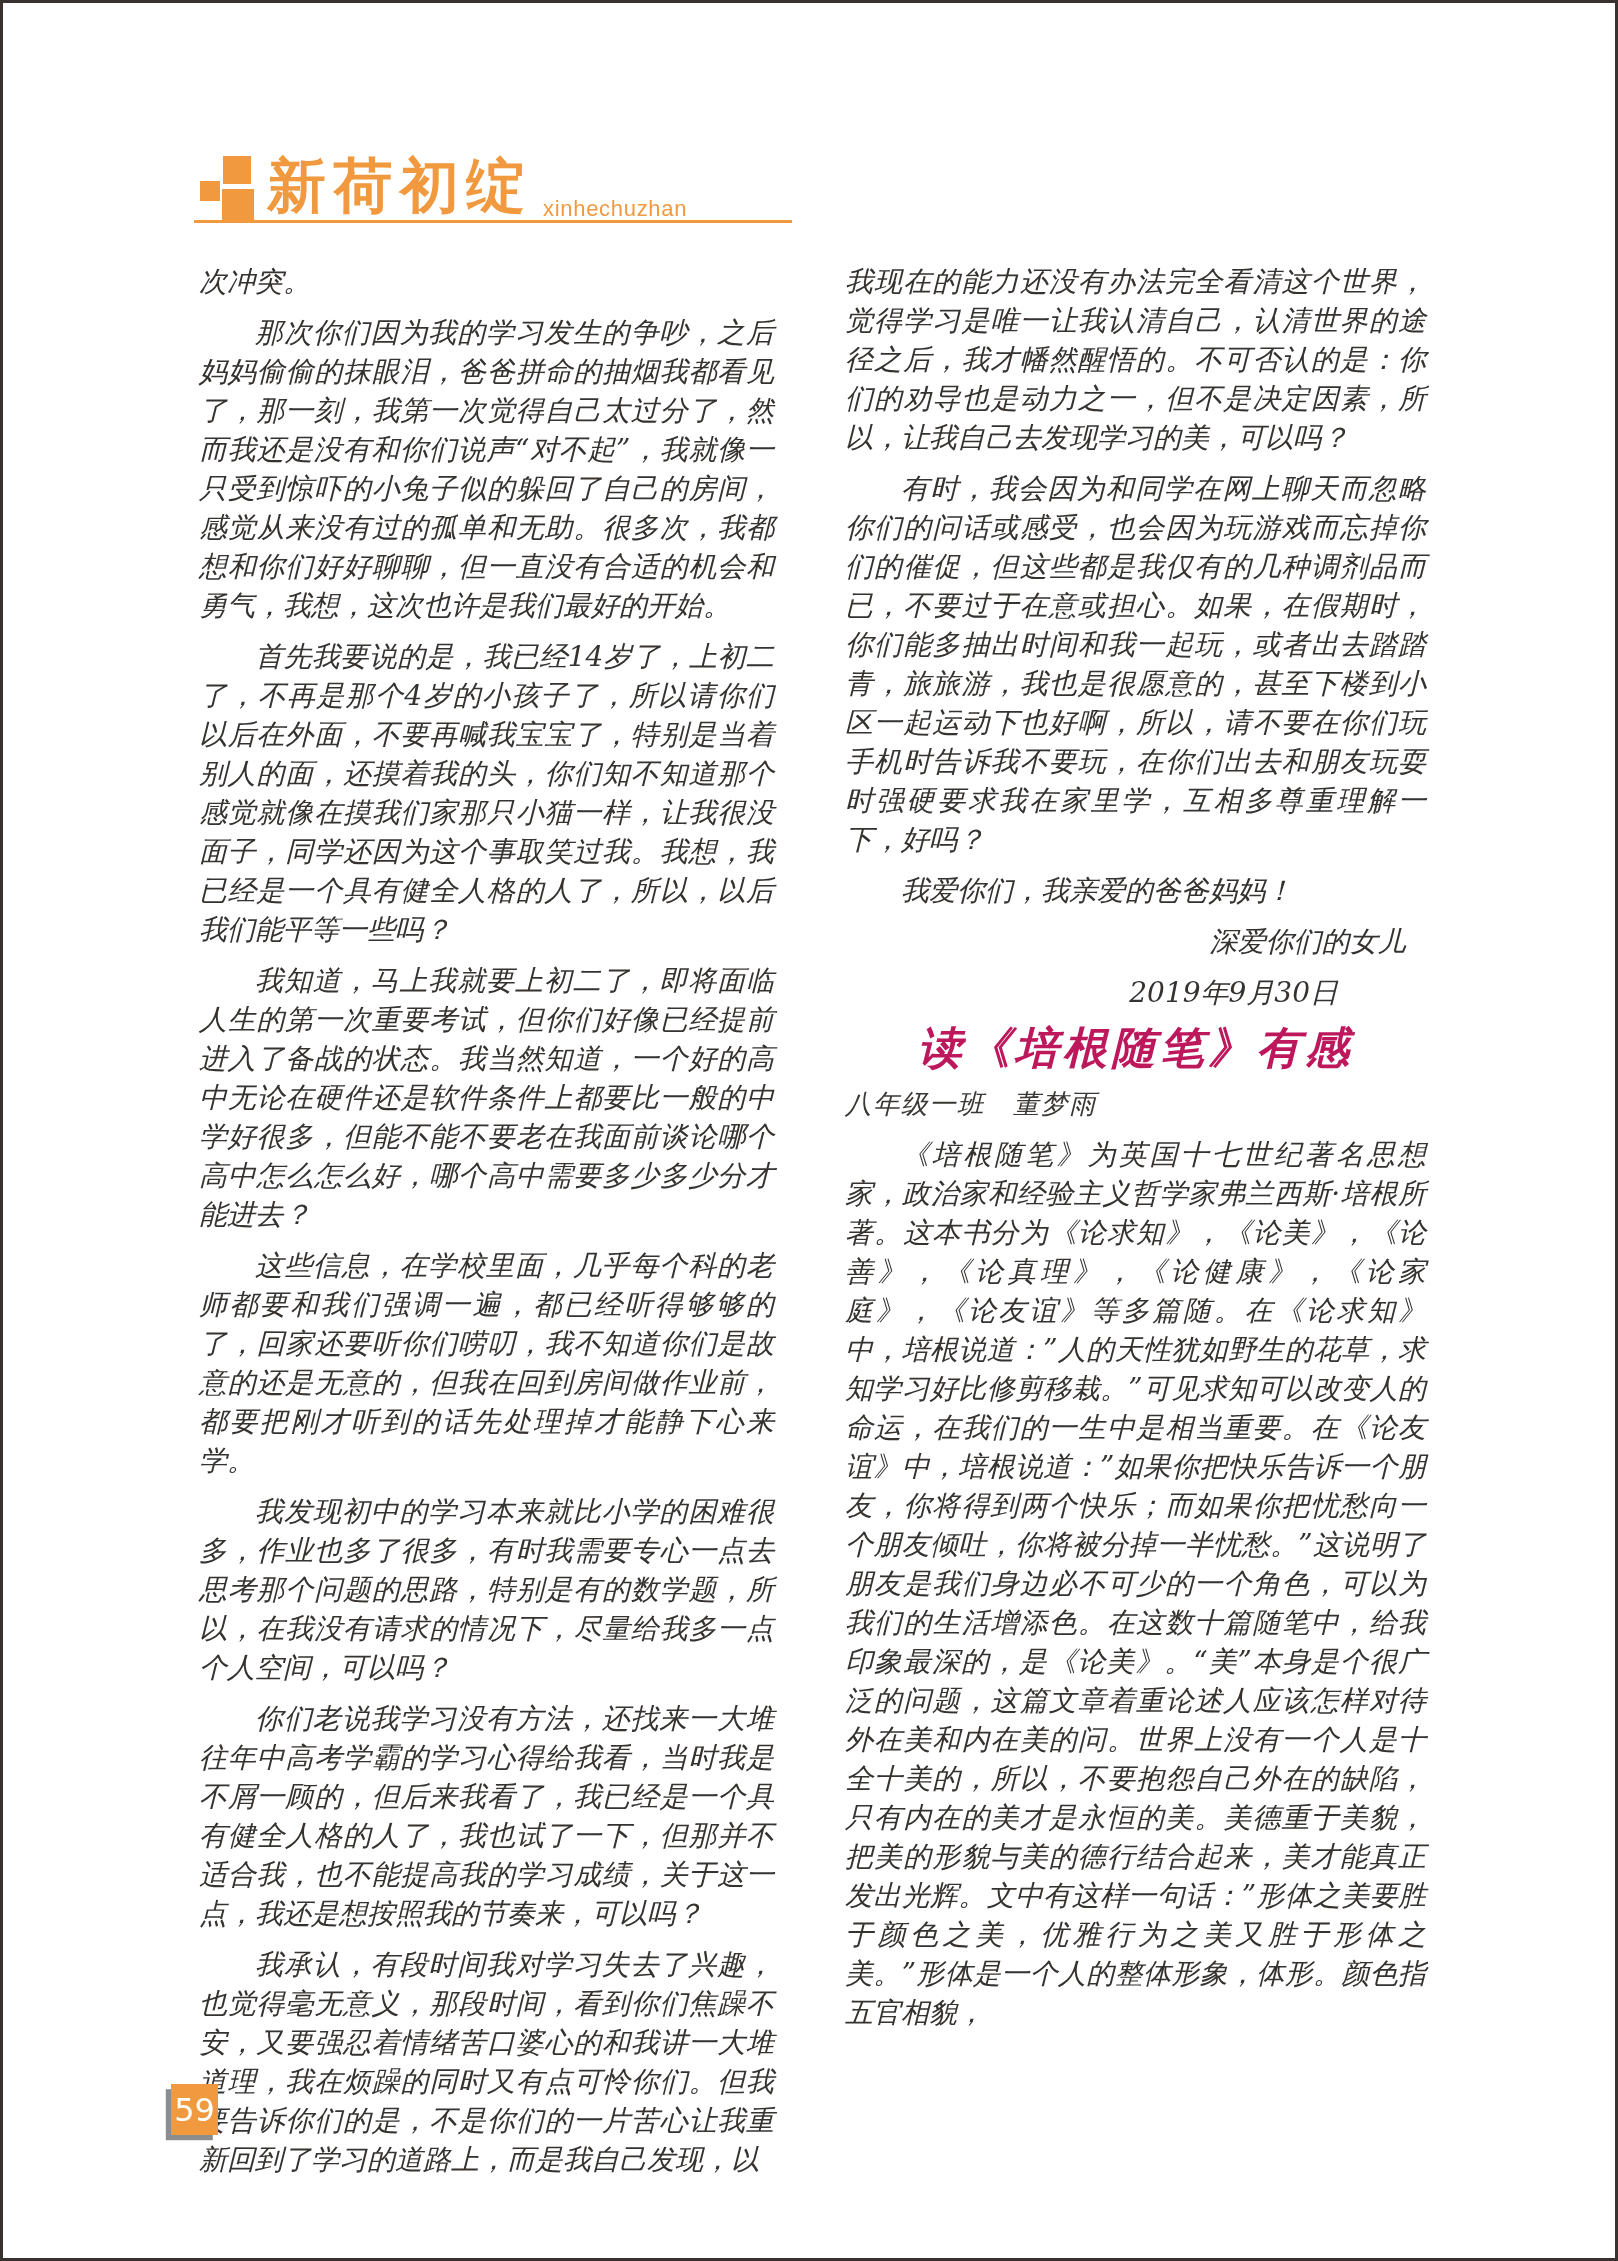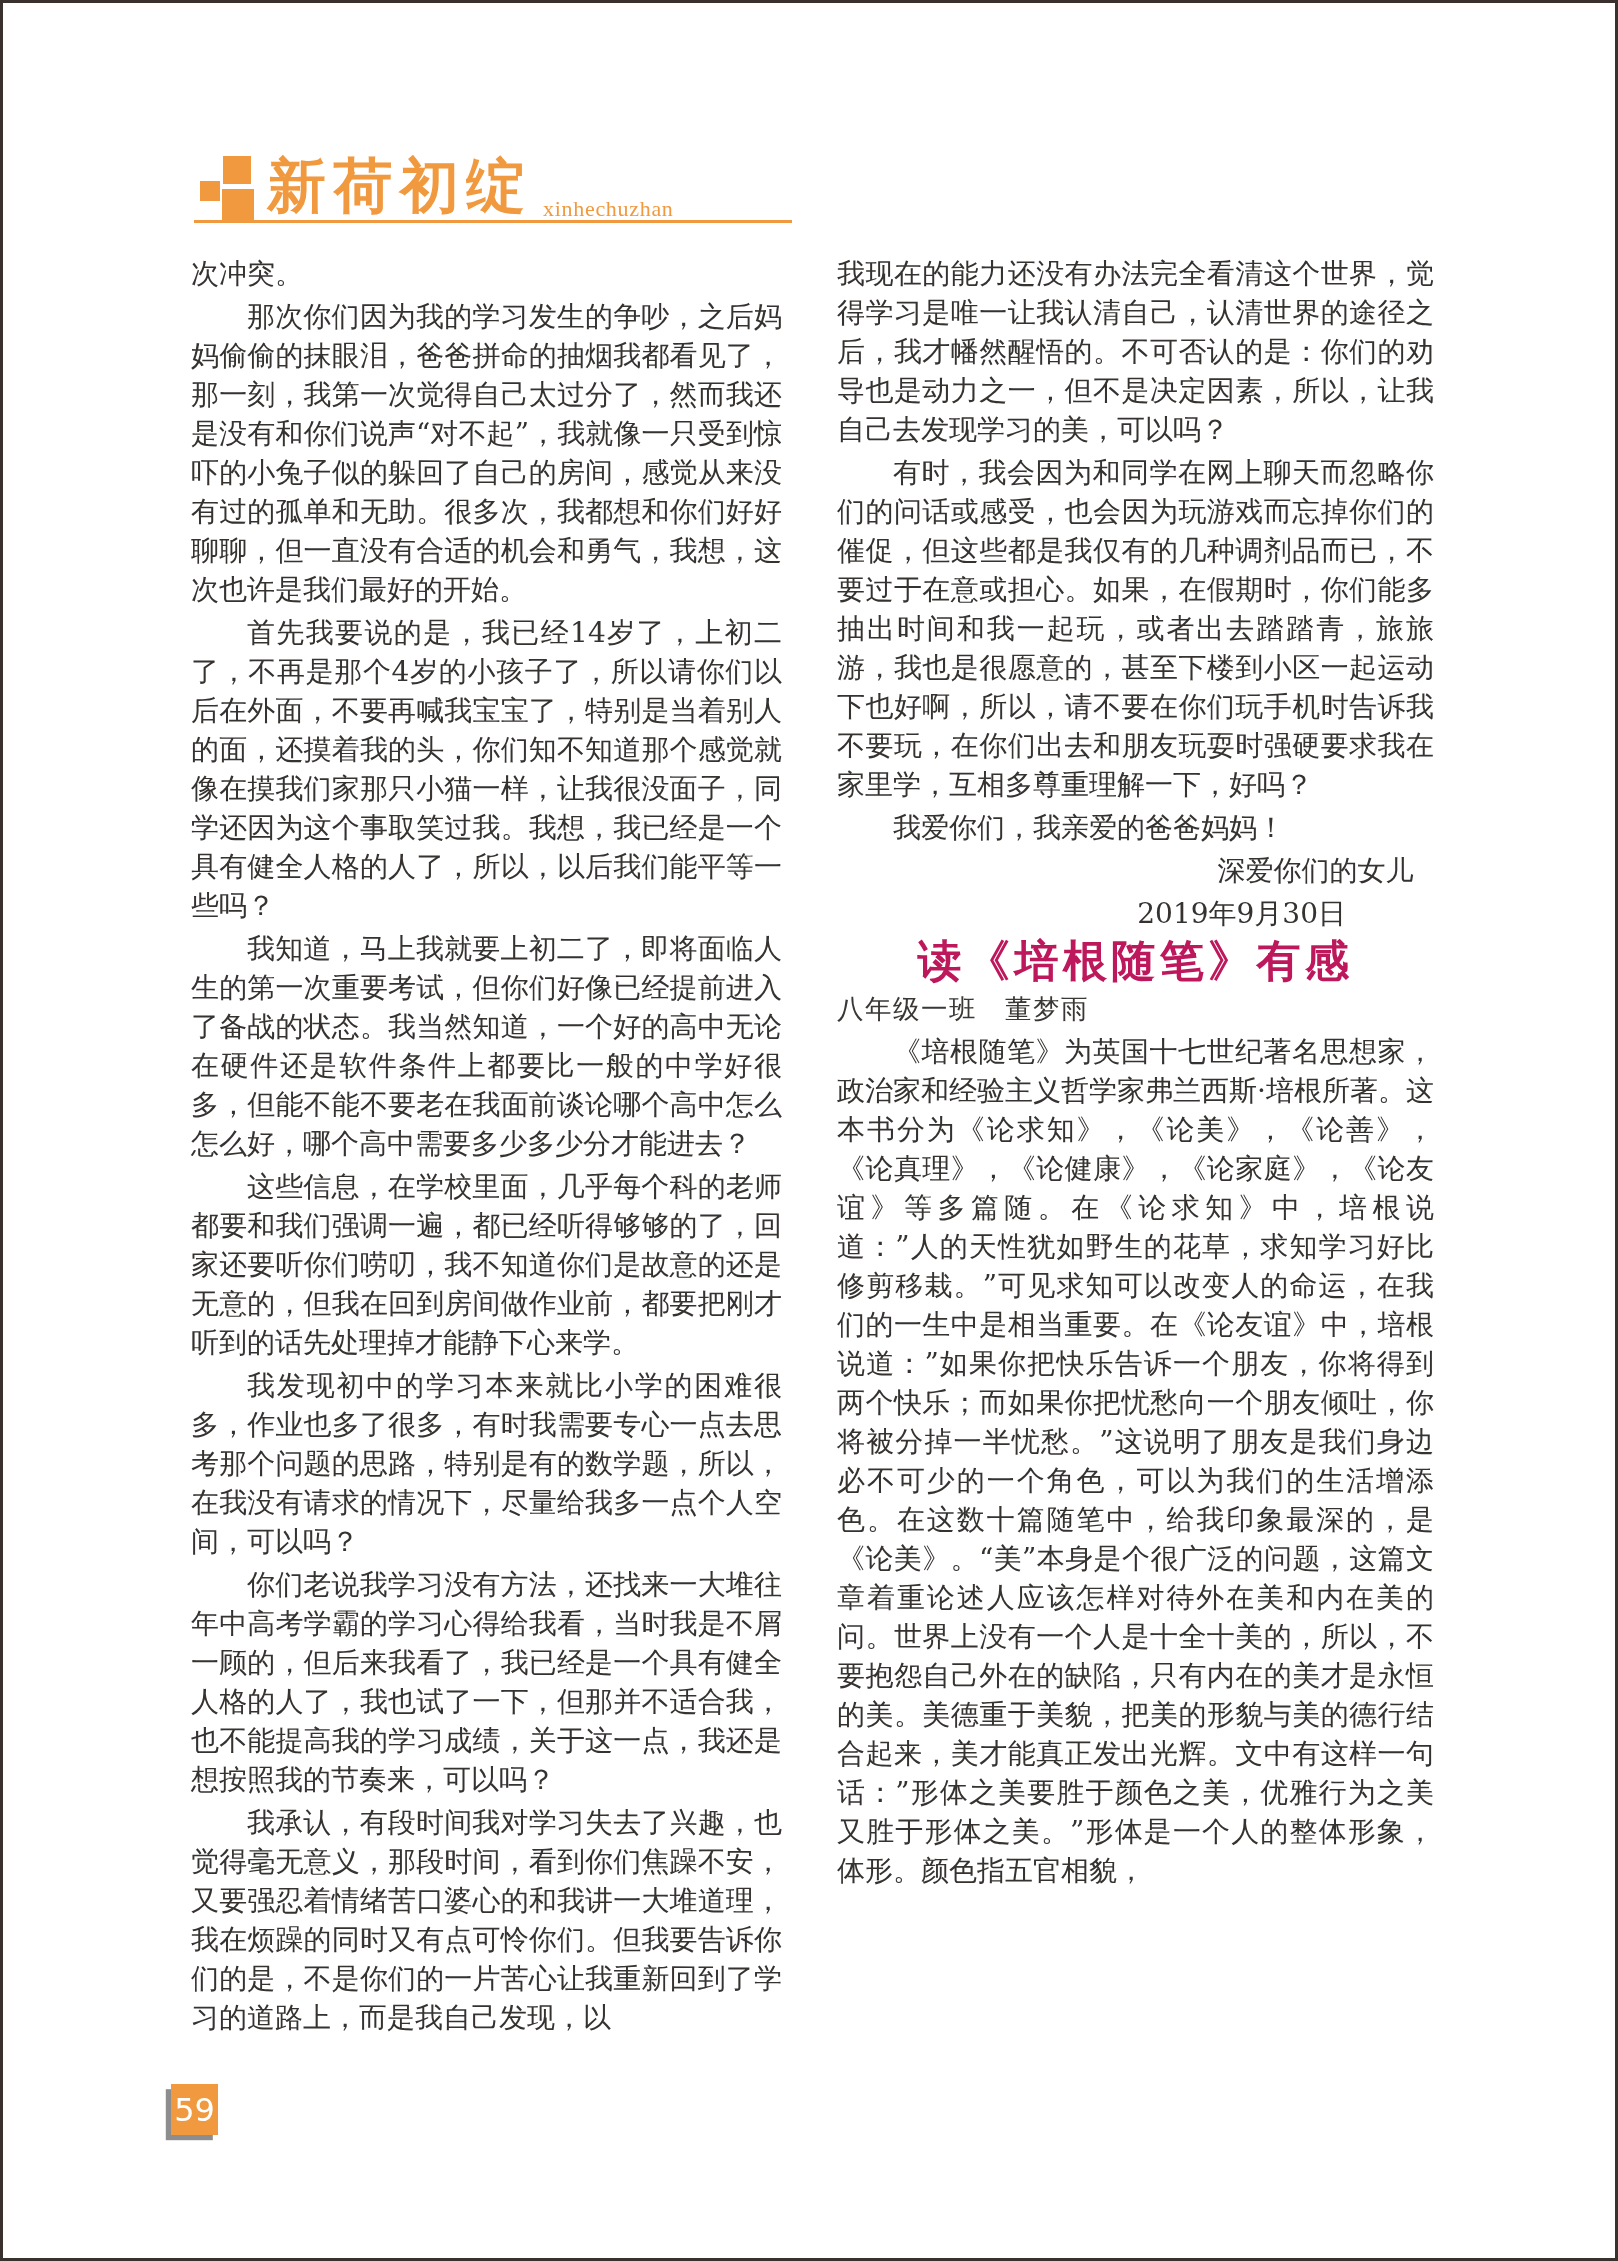--- a/index.html
+++ b/index.html
@@ -28,37 +28,37 @@
   .sq-c { width: 32px; height: 32px; left: 37px; top: 37px; }
   .logo-cn {
     position: absolute; left: 82px; top: 4.4px;
     font-size: 59px; line-height: 1; font-weight: bold;
     color: #f0993e; letter-spacing: 7.4px; white-space: nowrap;
     font-family: "DejaVu Serif", serif;
   }
   .logo-pinyin {
     position: absolute; left: 358px; top: 44px;
     font-size: 22px; color: #f0993e; letter-spacing: 0.7px;
-    font-family: Liberation Serif, serif;
+    font-family: Liberation Sans, sans-serif;
   }
   .masthead-rule {
     position: absolute; left: 8.8px; top: 68px;
     width: 598px; height: 2.9px; background: #f0993e;
   }
 
   
   .col {
     position: absolute; top: 247px;
     font-size: 28px; line-height: 39px;
     color: #353230;
     text-align: justify;
   }
   .col-left  { left: 184px;  width: 599px; }
   .col-right { left: 830px; width: 605px; }
-  .col p { margin: 4px; text-indent: 2em; }
+  .col p { margin: 12px; text-indent: 2em; font-style: italic; }
   .col p.no-indent { text-indent: 0; }
   .col p.sig  { text-align: right; text-indent: 0; padding-right: 20.6px; }
   .col p.date { text-align: right; text-indent: 0; padding-right: 88px; }
 
   
   .essay-title {
     margin: 103px 0 25px 0;
     text-align: center; text-indent: 0 !important;
     font-size: 44px; line-height: 1.1;
     font-weight: bold; letter-spacing: 4.4px;

